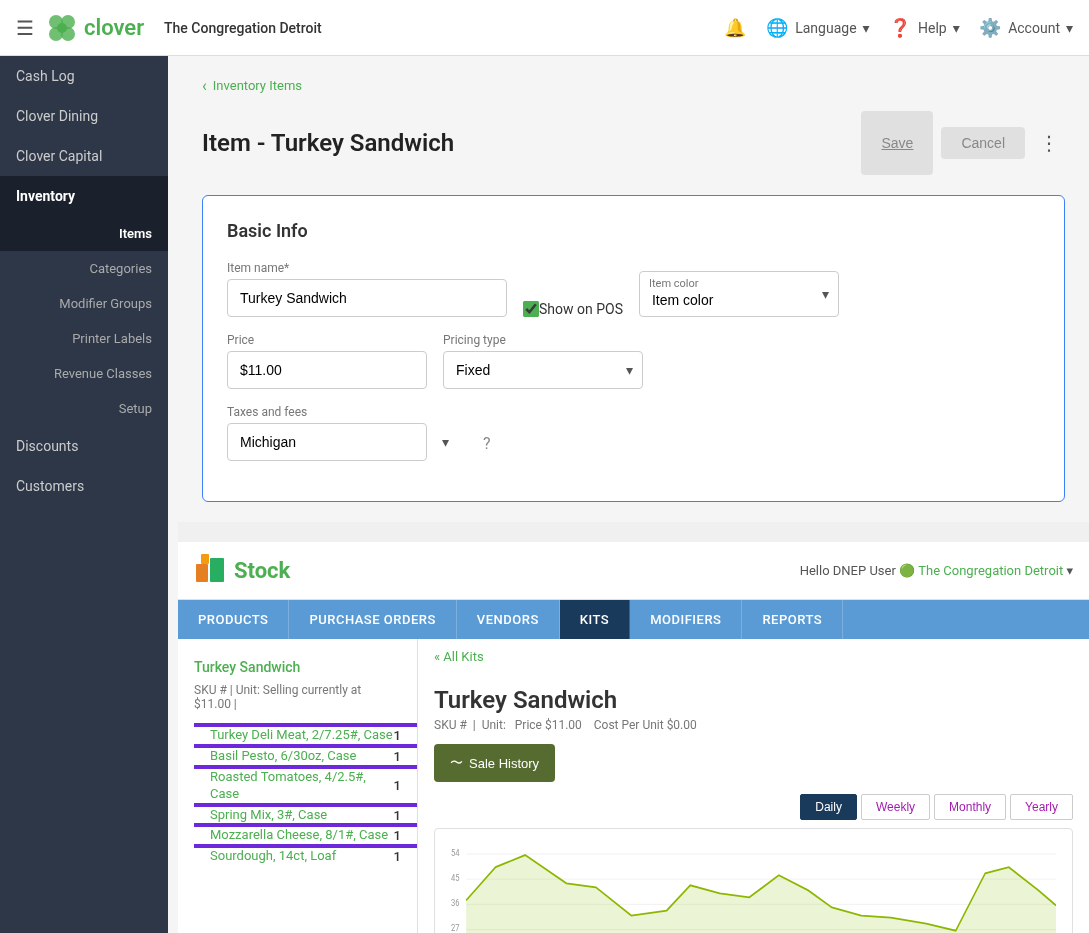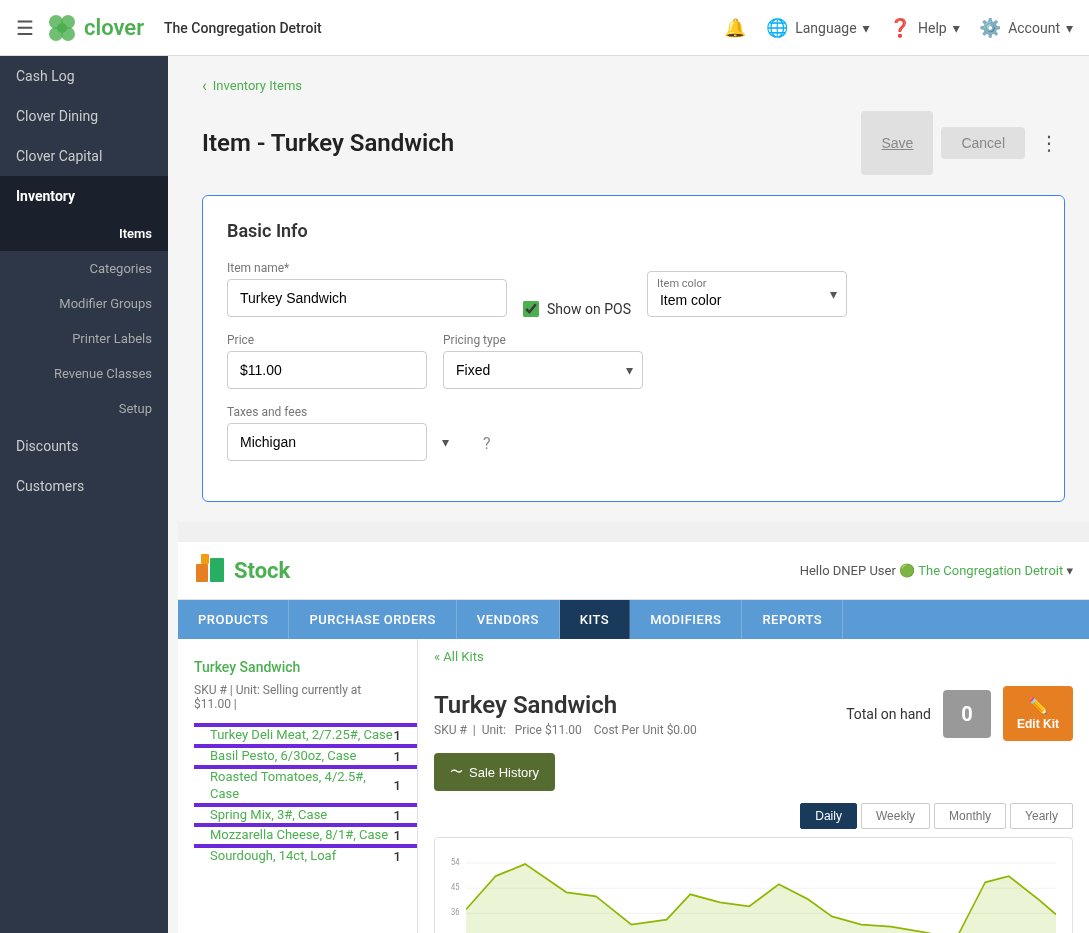--- a/index.html
+++ b/index.html
@@ -75,21 +75,21 @@
     .form-select {
       border: 1px solid #ccc; border-radius: 4px; padding: 10px 12px;
       font-size: 14px; background: #fff; outline: none; appearance: none;
       cursor: pointer; width: 100%;
     }
     .select-wrapper { position: relative; display: inline-block; }
     .select-wrapper::after {
       content: '▾'; position: absolute; right: 10px; top: 50%; transform: translateY(-50%);
       pointer-events: none; color: #555;
     }
-    .checkbox-row { display: flex; align-items: center; gap: 8px; padding-top: 28px; }
+    .checkbox-row { display: flex; align-items: center; padding-top: 28px; }
     .checkbox-row input[type="checkbox"] { width: 16px; height: 16px; accent-color: #4caf50; cursor: pointer; }
     .checkbox-row label { font-size: 14px; color: #333; cursor: pointer; }
     .color-select-wrapper { position: relative; }
     .color-select-wrapper select { width: 200px; }
     .help-icon { color: #888; font-size: 16px; cursor: pointer; padding: 8px; }
 
     
     .stock-section {
       background: #fff; margin-top: 0;
     }
@@ -130,21 +130,21 @@
 
     .sale-history-tab {
       background: #556b2f; color: #fff; border: none; border-radius: 4px;
       padding: 10px 16px; font-size: 13px; cursor: pointer; display: inline-flex;
       align-items: center; gap: 6px; margin-bottom: 12px;
     }
 
     .chart-controls { display: flex; justify-content: flex-end; gap: 4px; margin-bottom: 8px; }
     .chart-btn {
       padding: 5px 14px; border: 1px solid #ccc; background: #fff; font-size: 12px;
-      cursor: pointer; border-radius: 2px; color: #737373;
+      cursor: pointer; border-radius: 2px; color: #a21caf;
     }
     .chart-btn.active { background: #1a3a5c; color: #fff; border-color: #1a3a5c; }
 
     .chart-container {
       background: #fff; border: 1px solid #e0e0e0; border-radius: 4px;
       padding: 16px; position: relative; height: 160px;
     }
     .chart-svg { width: 100%; height: 100%; }
 
     
@@ -355,28 +355,20 @@
         <div class="stock-item-header">
           <div>
             <div class="stock-item-title">Turkey Sandwich</div>
             <div class="stock-item-meta">
               <span>SKU #</span>
               <span> &nbsp;|&nbsp; <span>Unit:</span> &nbsp;</span>
               <span>Price $11.00</span>
               <span> &nbsp;&nbsp; <span>Cost Per Unit $0.00</span></span>
             </div>
           </div>
-          <div class="total-on-hand">
-            <div>Total on hand</div>
-            <div class="total-value">0</div>
-            <button class="btn-edit-kit">
-              <span class="edit-kit-icon">✏️</span>
-              <span>Edit Kit</span>
-            </button>
-          </div>
         </div>
 
         <button class="sale-history-tab">
           <span>〜</span>
           <span>Sale History</span>
         </button>
 
         <div class="chart-controls">
           <button class="chart-btn active">Daily</button>
           <button class="chart-btn">Weekly</button>

